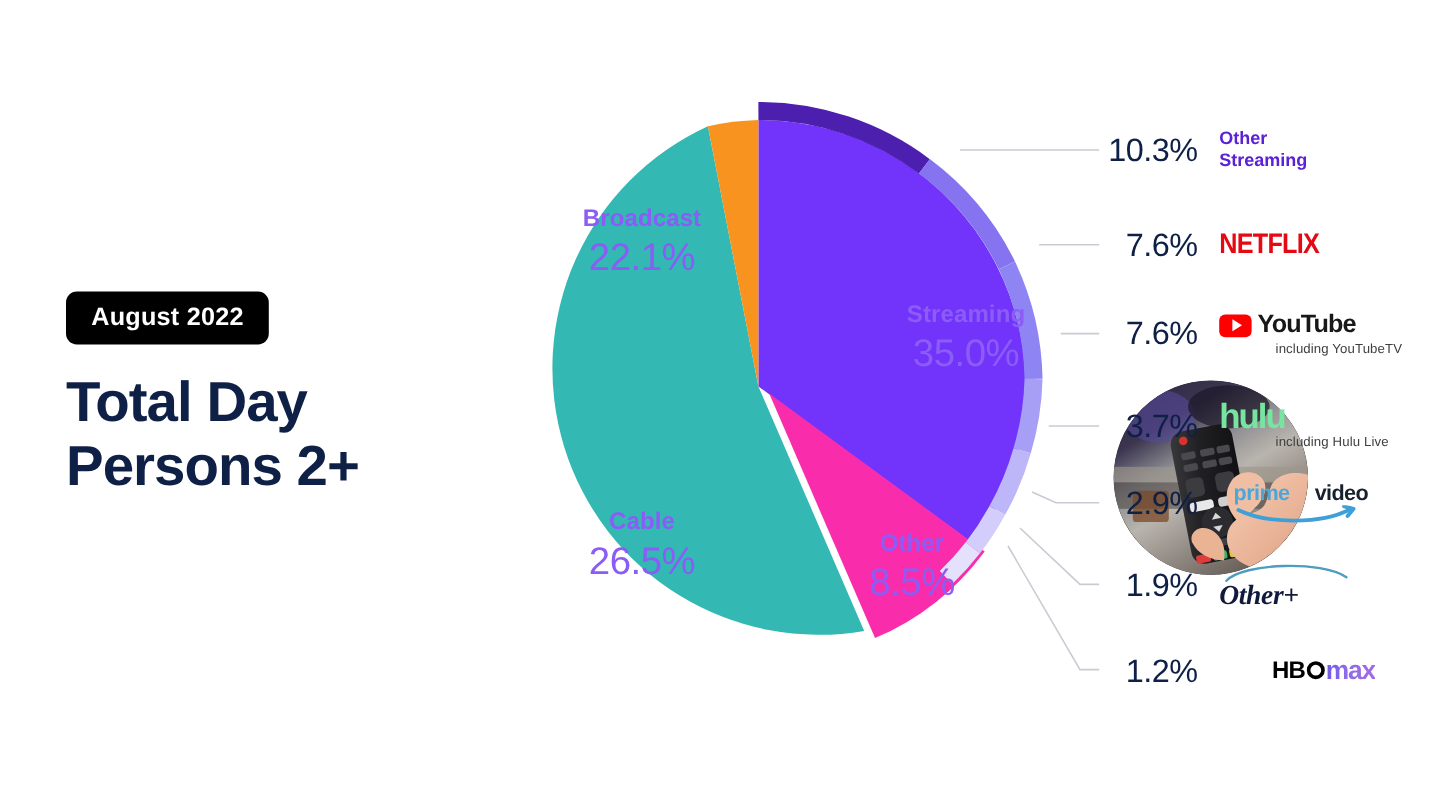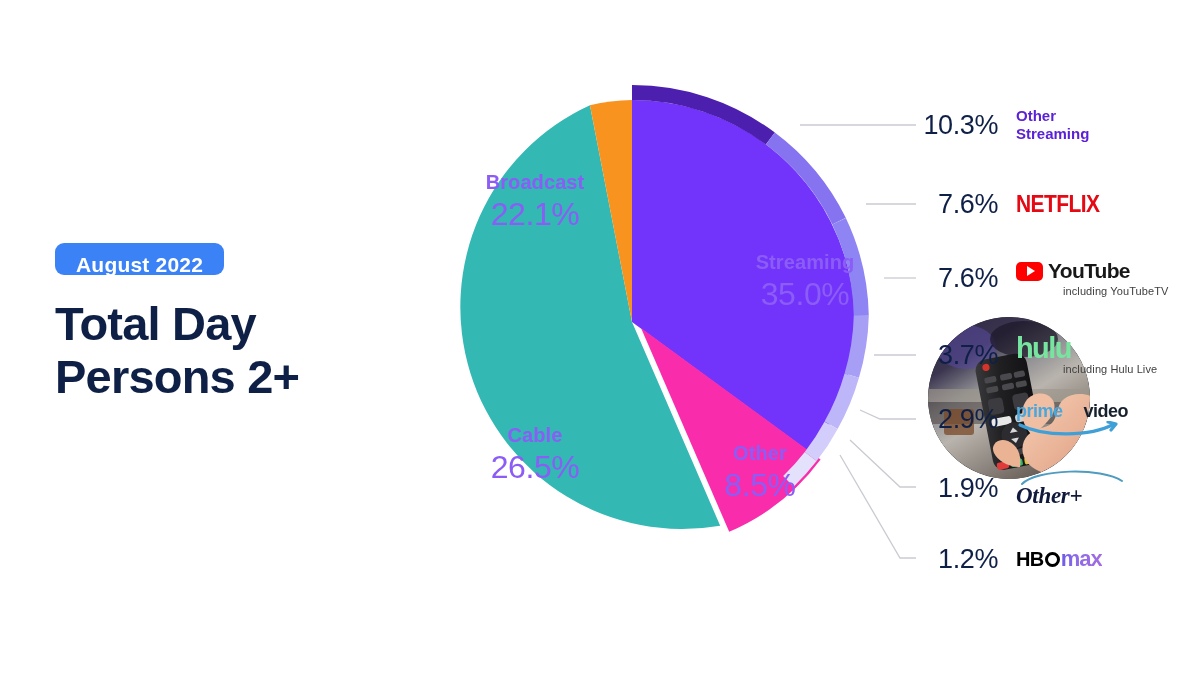--- a/index.html
+++ b/index.html
@@ -9,26 +9,26 @@
     font-family:"Liberation Sans", sans-serif;
     overflow:hidden;
     position:relative;
   }
   .stage{position:absolute;inset:0;}
 
   
   .title-block{position:absolute;left:55px;top:243px;width:330px;}
   .date-pill{
     display:inline-block;
-    background:#3b82f6;
+    background:#000000;
     color:#ffffff;
     font-size:21px;
     font-weight:bold;
     letter-spacing:.2px;
-    padding:11px 21px 0 21px;
+    padding:11px 21px 12px 21px;
     border-radius:9px;
     line-height:1;
   }
   .main-title{
     margin-top:22px;
     color:#0F2047;
     font-size:47px;
     font-weight:bold;
     line-height:1.12;
     letter-spacing:-0.8px;
@@ -87,21 +87,21 @@
     width:27px;height:19px;background:#FF0000;border-radius:5px;
     display:flex;align-items:center;justify-content:center;margin-right:5px;
   }
   .yt-tri{width:0;height:0;border-left:8px solid #fff;border-top:5px solid transparent;border-bottom:5px solid transparent;margin-left:2px;}
   .yt-word{font-size:21px;font-weight:bold;color:#181818;letter-spacing:-.7px;}
   .lg-hulu{font-size:29px;font-weight:bold;color:#77E5A0;letter-spacing:-1.6px;line-height:.9;}
   .lg-prime{display:flex;align-items:baseline;}
   .pv-prime{font-size:18px;font-weight:bold;color:#4BA7DB;letter-spacing:-.5px;}
   .pv-video{font-size:18px;font-weight:bold;color:#17212D;letter-spacing:-.5px;margin-left:21px;}
   .dz-word{font-size:23px;color:#111A3C;font-family:"Liberation Serif", serif;font-style:italic;font-weight:bold;letter-spacing:-.3px;}
-  .lg-hbomax{display:flex;align-items:center;}
+  .lg-hbomax{display:flex;align-items:center;margin-left:44px;}
   .hbo{font-size:20px;font-weight:bold;color:#000000;letter-spacing:-.6px;}
   .hbo-o{display:inline-block;width:15px;height:15px;border:3px solid #000;border-radius:50%;vertical-align:-1px;margin:0 1px;box-sizing:border-box;}
   .maxw{font-size:22px;font-weight:bold;letter-spacing:-1px;
         background:linear-gradient(90deg,#6E5BE8 0%,#8E6BE8 40%,#A36BE0 100%);
         -webkit-background-clip:text;background-clip:text;color:transparent;}
 
   
   .leaders{position:absolute;inset:0;pointer-events:none;}
 </style>
 </head>
@@ -274,21 +274,21 @@
     </div>
 
     <div class="legend-row" style="top:332px;">
       <div class="legend-pct">3.7%</div>
       <div class="legend-logo">
         <div class="lg-hulu">hulu</div>
         <div class="sub">including Hulu Live</div>
       </div>
     </div>
 
-    <div class="legend-row" style="top:396px;">
+    <div class="legend-row" style="top:396px;gap:12px;">
       <div class="legend-pct">2.9%</div>
       <div class="legend-logo">
         <div class="lg-prime">
           <span class="pv-prime">prime</span>
           <span class="pv-video">video</span>
         </div>
         <svg width="108" height="16" viewBox="0 0 108 16" style="margin-top:-1px;">
           <path d="M4,4 C28,16 74,16 98,3" stroke="#3FA0D8" stroke-width="3.2" fill="none" stroke-linecap="round"></path>
           <path d="M92,1 L100,3 L95,9" stroke="#3FA0D8" stroke-width="3.2" fill="none" stroke-linecap="round" stroke-linejoin="round"></path>
         </svg>

